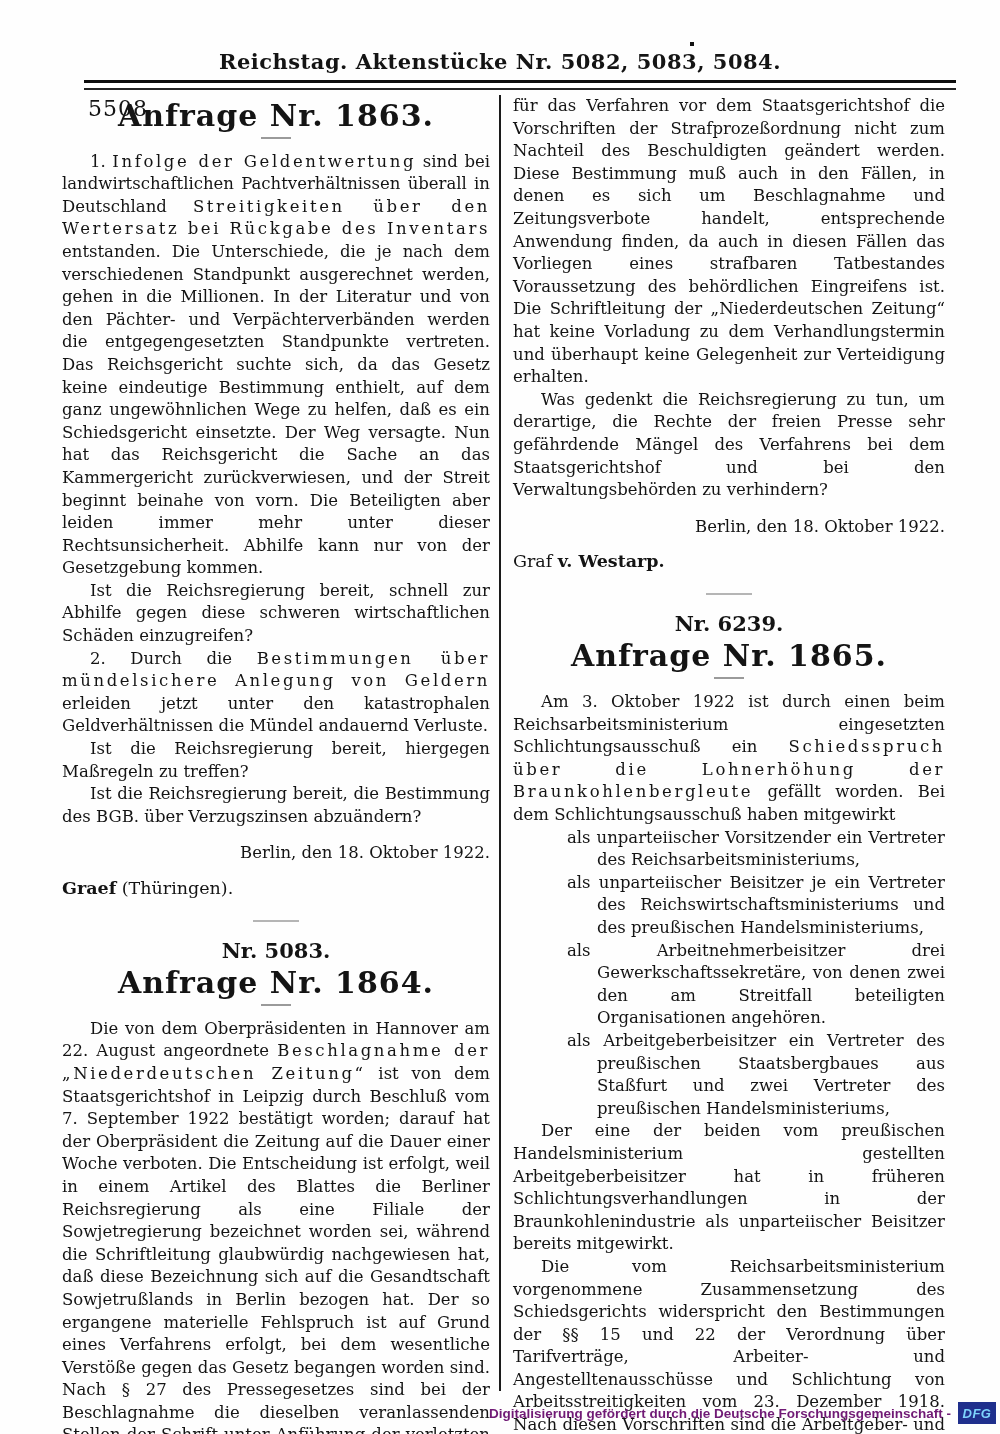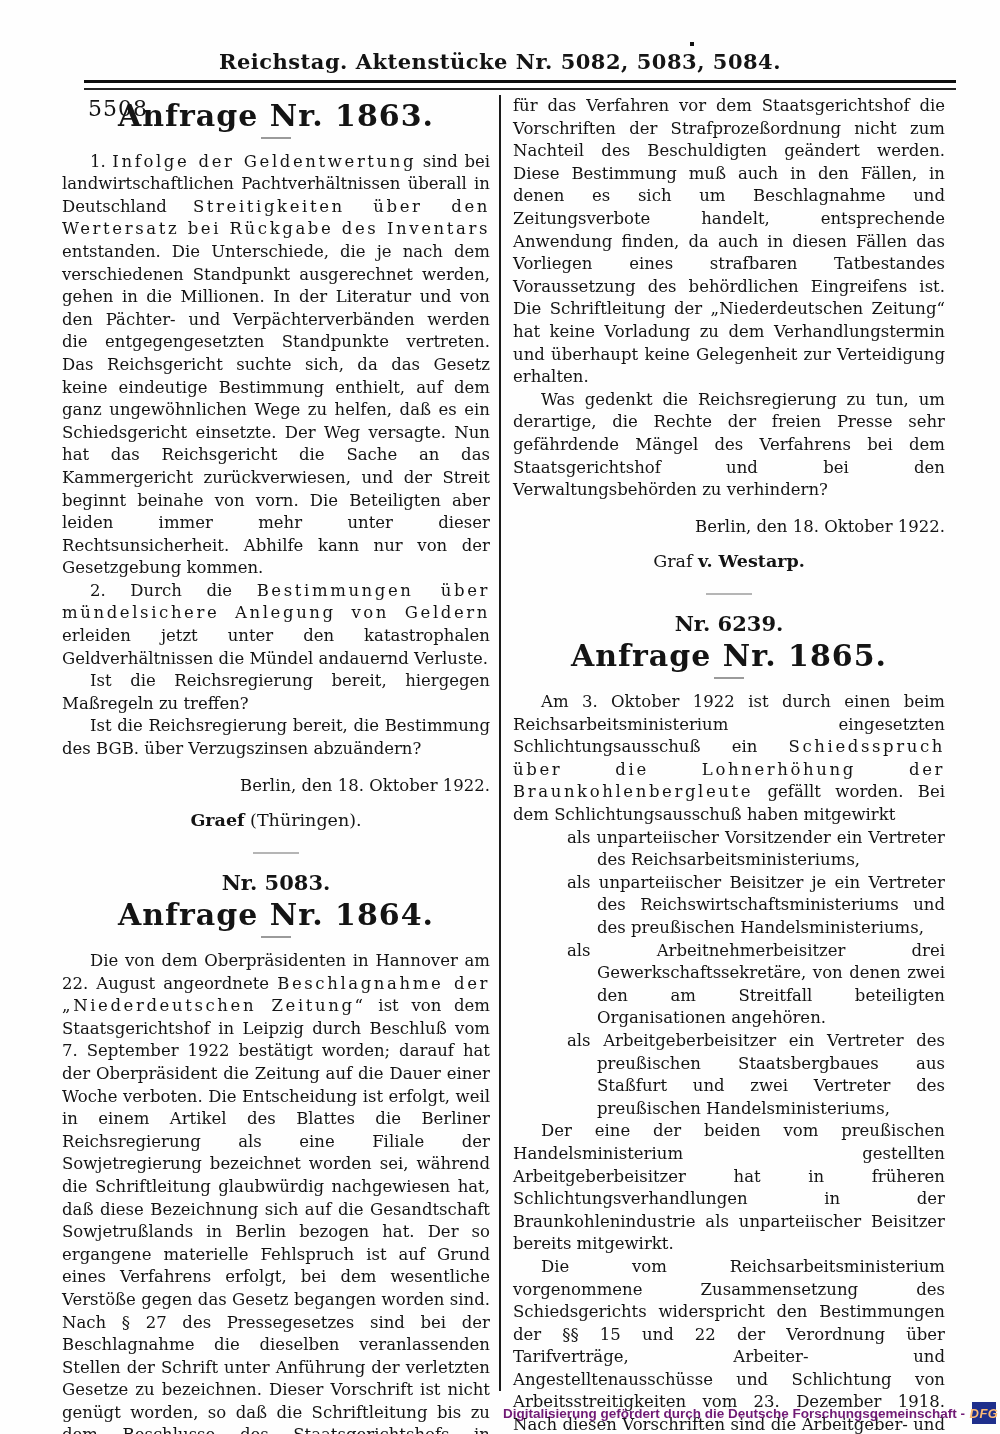--- a/index.html
+++ b/index.html
@@ -24,43 +24,44 @@
   p{margin:0;}
   .para{text-indent:28px;}
   .para-flush{text-indent:0;}
   .doc-number{text-align:center;font-weight:bold;font-size:21px;margin-top:14px;text-indent:0;}
   .doc-title{text-align:center;font-weight:bold;font-size:30px;margin:10px 0 2px 0;text-indent:0;letter-spacing:1px;}
   .orn{width:30px;height:2px;background:#9a9a9a;margin:9px auto 12px auto;}
   .orn-faint{width:46px;height:2px;background:#b5b5b5;margin:20px auto 18px auto;}
   .sperr{letter-spacing:2.6px;}
   .bold{font-weight:bold;}
   .dateline{text-indent:28px;margin-top:14px;margin-bottom:12px;text-align:right;}
-  .signature{text-align:center;margin:10px 0 4px 0;text-indent:0;font-size:17.5px;}
+  .signature{margin:10px 0 4px 0;text-indent:0;font-size:17.5px;}
   .hang{padding-left:84px;text-indent:-30px;text-align:justify;}
   
   .footer{position:absolute;top:1402px;right:4px;display:flex;align-items:center;gap:7px;
     font-family:"Liberation Sans","DejaVu Sans",sans-serif;}
   .footer-credit{font-size:13.5px;font-weight:bold;color:#701a75;}
-  .dfg-box{width:24px;height:22px;display:flex;align-items:center;justify-content:center;
-    color:#fdba74;font-size:13px;font-weight:bold;font-style:italic;letter-spacing:.5px;}
+  .dfg-box{width:38px;height:22px;display:flex;align-items:center;justify-content:center;
+    color:#7dd3fc;font-size:13px;font-weight:bold;font-style:italic;letter-spacing:.5px;}
 </style>
 </head>
 <body>
 
 <div class="page-num">5508</div>
 <div class="header-title">Reichstag.  Aktenstücke Nr. 5082, 5083, 5084.</div>
 <div class="header-rule"></div>
 <div class="speck"></div>
 <div class="col-divider"></div>
 
 <div class="col col-left">
   <section>
     <p class="doc-title">Anfrage Nr. 1863.</p>
     <div class="orn"></div>
     <p class="para"><span>1. </span><span class="sperr">Infolge der Geldentwertung</span><span> sind bei landwirtschaftlichen Pachtverhältnissen überall in Deutschland </span><span class="sperr">Streitigkeiten über den Wertersatz bei Rückgabe des Inventars</span><span> entstanden.  Die Unterschiede, die je nach dem verschiedenen Standpunkt ausgerechnet werden, gehen in die Millionen.  In der Literatur und von den Pächter- und Verpächterverbänden werden die entgegengesetzten Standpunkte vertreten.  Das Reichsgericht suchte sich, da das Gesetz keine eindeutige Bestimmung enthielt, auf dem ganz ungewöhnlichen Wege zu helfen, daß es ein Schiedsgericht einsetzte.  Der Weg versagte. Nun hat das Reichsgericht die Sache an das Kammergericht zurückverwiesen, und der Streit beginnt beinahe von vorn.  Die Beteiligten aber leiden immer mehr unter dieser Rechtsunsicherheit.  Abhilfe kann nur von der Gesetzgebung kommen.</span></p>
+    <p class="para">Ist die Reichsregierung bereit, schnell zur Abhilfe gegen diese schweren wirtschaftlichen Schäden einzugreifen?</p>
     <p class="para"><span>2. Durch die </span><span class="sperr">Bestimmungen über mündelsichere Anlegung von Geldern</span><span> erleiden jetzt unter den katastrophalen Geldverhältnissen die Mündel andauernd Verluste.</span></p>
     <p class="para">Ist die Reichsregierung bereit, hiergegen Maßregeln zu treffen?</p>
     <p class="para">Ist die Reichsregierung bereit, die Bestimmung des BGB. über Verzugszinsen abzuändern?</p>
     <p class="dateline">Berlin, den 18. Oktober 1922.</p>
     <p class="signature"><span class="bold">Graef</span><span> (Thüringen).</span></p>
     <div class="orn-faint"></div>
   </section>
   <section>
     <p class="doc-number">Nr. 5083.</p>
     <p class="doc-title">Anfrage Nr. 1864.</p>

